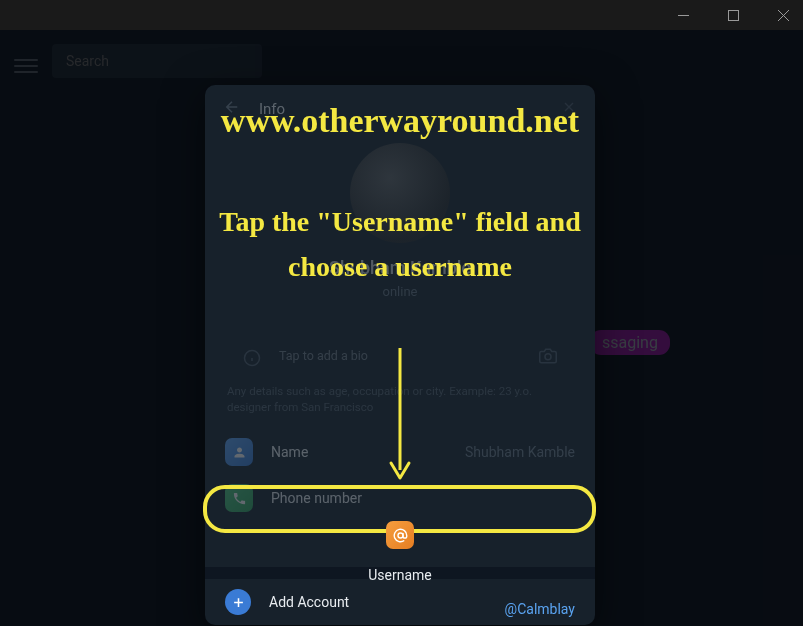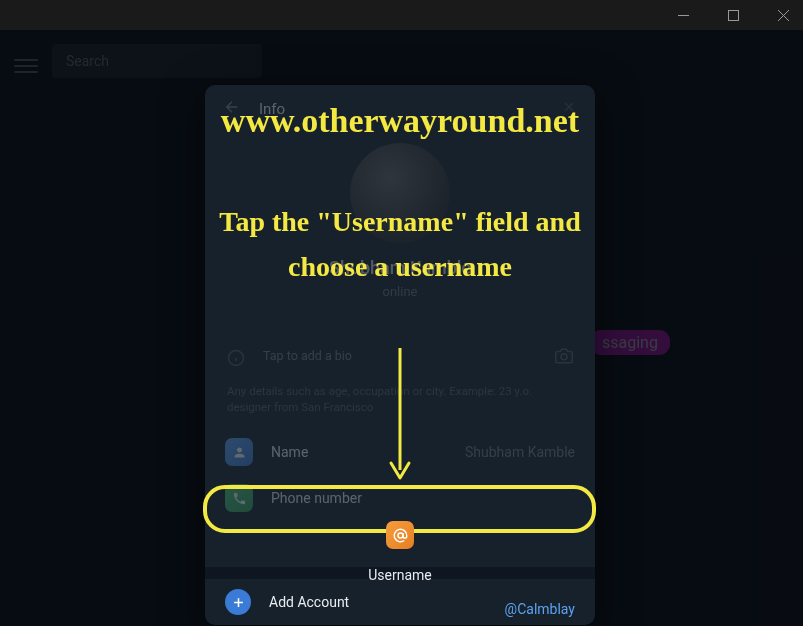--- a/index.html
+++ b/index.html
@@ -25,21 +25,21 @@
     .panel-header { height: 48px; display: flex; align-items: center; padding: 0 18px; gap: 18px; opacity: 0.35; }
     .back-arrow { color: #6f7d8b; cursor: pointer; }
     .panel-title { color: #d9dfe4; font-size: 15px; }
     .panel-close { margin-left: auto; color: #6f7d8b; cursor: pointer; opacity: 0.5; }
     
     .profile-block { display: flex; flex-direction: column; align-items: center; padding: 10px 0 30px; opacity: 0.28; }
     .avatar { width: 100px; height: 100px; border-radius: 50%; background: radial-gradient(circle at 40% 35%, #6a6a6a 0%, #2a2a2a 70%); margin-bottom: 14px; }
     .profile-name { color: #e8ecf0; font-size: 18px; font-weight: 500; margin-bottom: 6px; }
     .profile-status { color: #6f7d8b; font-size: 13px; }
     
-    .bio-block { padding: 18px 22px 8px; opacity: 0.25; display: flex; gap: 18px; align-items: flex-start; justify-content: space-between; }
+    .bio-block { padding: 18px 38px 8px; opacity: 0.25; display: flex; gap: 18px; align-items: flex-start; justify-content: space-between; }
     .info-ico { color: #5d6b7a; flex-shrink: 0; margin-top: 2px; }
     .bio-text { color: #8d98a3; font-size: 12.5px; line-height: 1.5; }
     .cam-ico { margin-left: auto; color: #5d6b7a; }
     
     .info-text { padding: 4px 22px 14px; opacity: 0.22; color: #6f7d8b; font-size: 11.5px; line-height: 1.4; }
     
     .row { display: flex; align-items: center; height: 46px; padding: 0 20px; gap: 18px; cursor: pointer; }
     .row.dim { opacity: 0.32; }
     .row-icon { width: 28px; height: 28px; border-radius: 7px; display: flex; align-items: center; justify-content: center; flex-shrink: 0; }
     .row-icon.blue { background: linear-gradient(135deg, #5fa4f5, #3a7bd5); }

